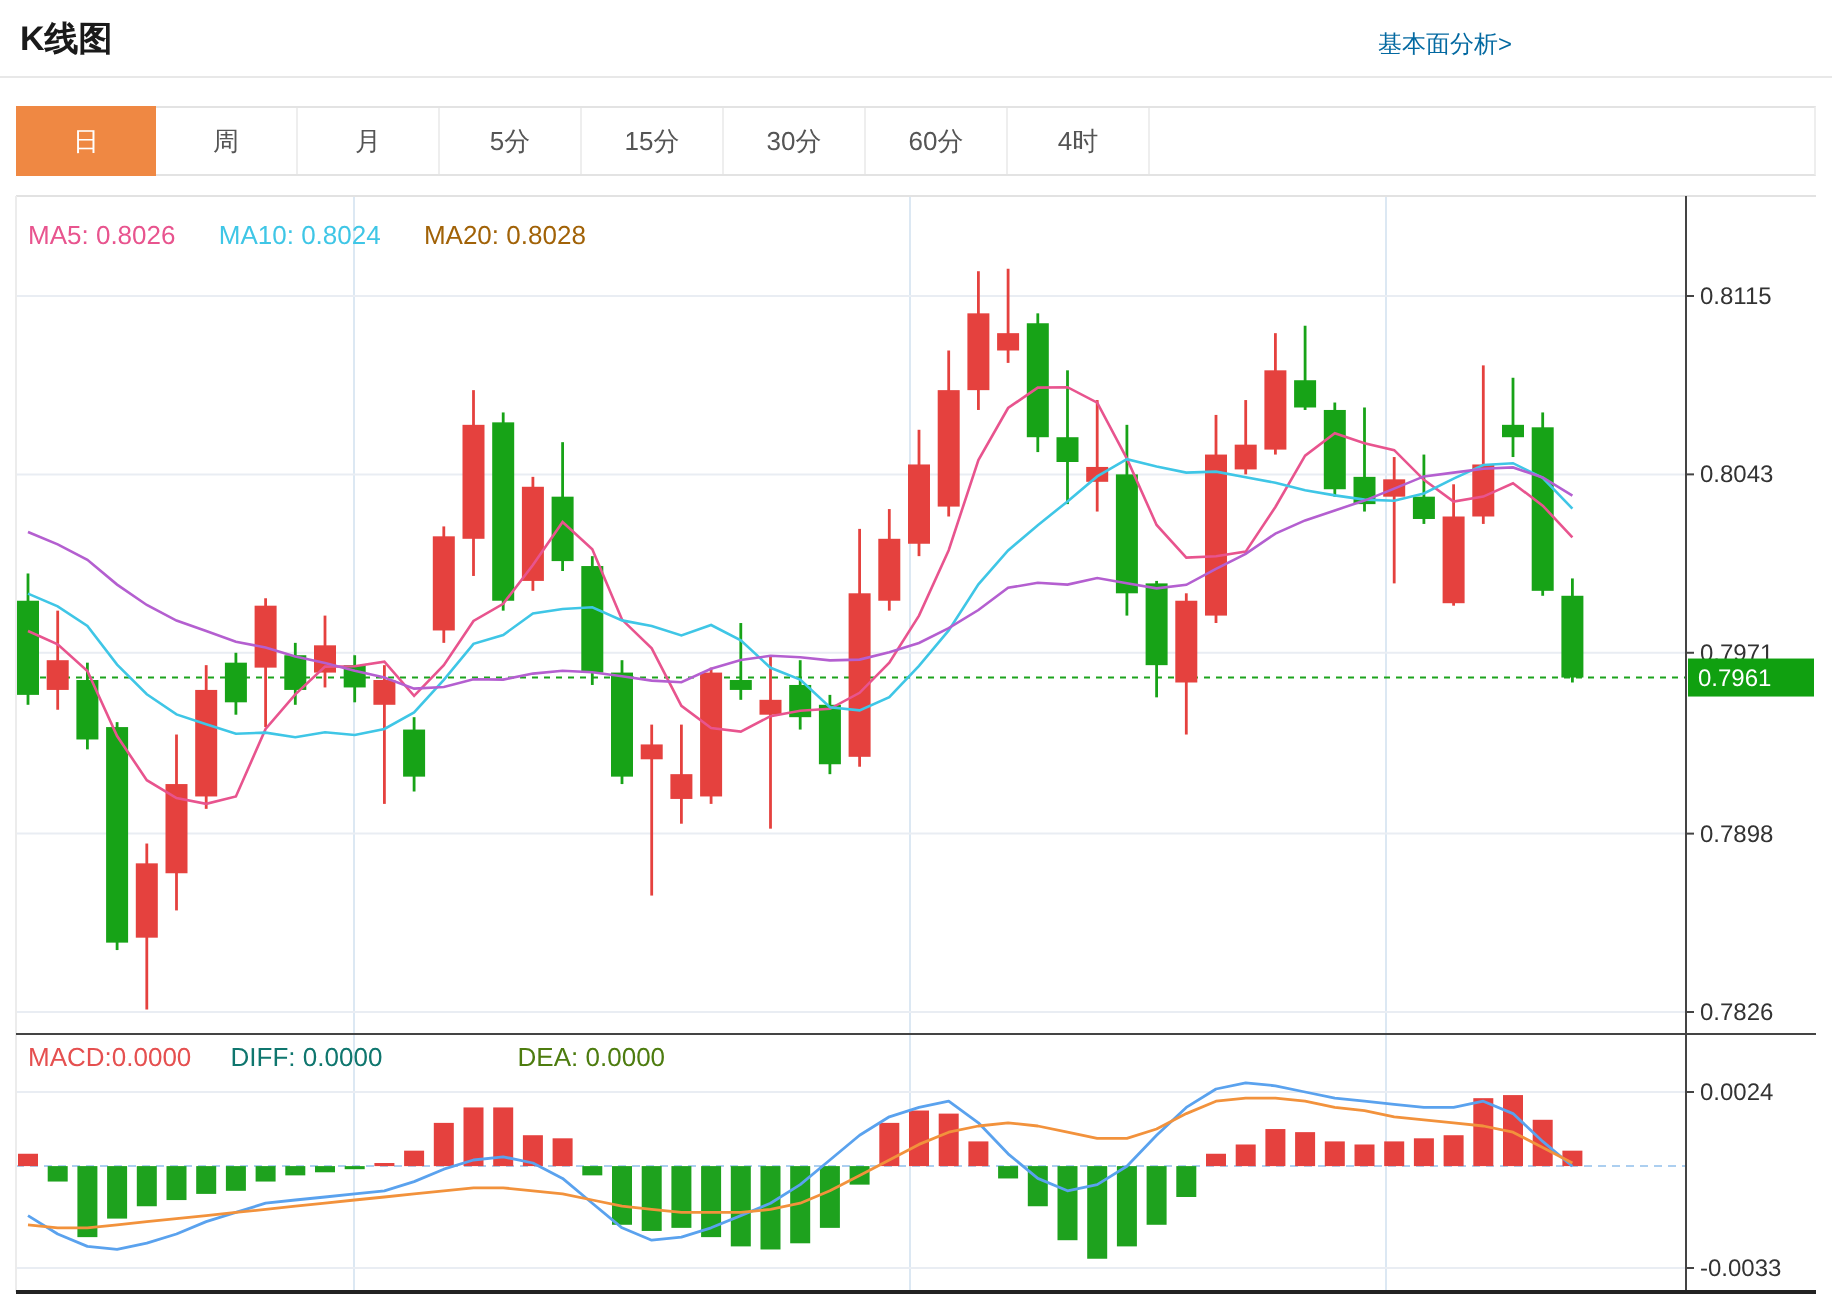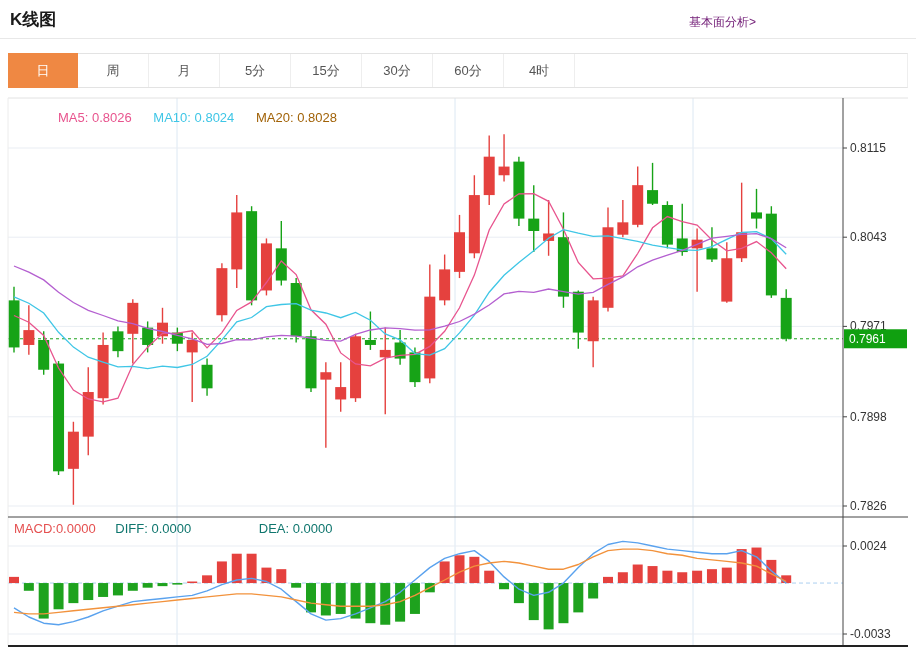--- a/index.html
+++ b/index.html
@@ -1,35 +1,35 @@
 <!DOCTYPE html>
 <html><head>
 <meta charset="utf-8">
 <style>
   html,body{margin:0;padding:0;background:#fff;width:916px;height:648px;overflow:hidden;
     font-family:"Liberation Sans","DejaVu Sans",sans-serif;}
   .app{position:relative;width:764px;height:648px;}
   .title{position:absolute;left:10px;top:8px;font-size:17px;font-weight:bold;color:#1a1a1a;}
-  .fund-link{position:absolute;right:8px;top:14px;font-size:12px;color:#701a75;text-decoration:none;cursor:pointer;}
+  .fund-link{position:absolute;right:8px;top:14px;font-size:12px;color:#0369a1;text-decoration:none;cursor:pointer;}
   .top-divider{position:absolute;left:0;top:38px;width:916px;height:1px;background:#e8e8e8;}
   .tabbar{position:absolute;left:8px;top:53px;width:900px;height:35px;box-sizing:border-box;
     border-top:1px solid #e3e3e3;border-bottom:1px solid #e3e3e3;border-right:1px solid #eee;display:flex;}
   .tab{width:70px;height:33px;line-height:33px;text-align:center;font-size:13px;color:#555;
     border-right:1px solid #eee;cursor:pointer;flex:none;}
   .tab.selected{background:#ef8843;color:#fff;height:35px;line-height:35px;margin-top:-1px;border-right:none;}
   .ohlc-row{position:absolute;left:14px;top:92px;font-size:13px;white-space:nowrap;}
   .ohlc-row .grp{margin-right:14px;}
   .lbl{color:#333;}
   .val-green{color:#21a921;}
   .ma-row{position:absolute;left:14px;top:110px;font-size:13px;white-space:nowrap;}
   .ma-row .grp{margin-right:18px;}
-  .ma5{color:#e8548e;margin-left:44px;} .ma10{color:#3fc6e6;} .ma20{color:#a16207;}
+  .ma5{color:#e8548e;} .ma10{color:#3fc6e6;} .ma20{color:#a16207;}
   .macd-row{position:absolute;left:14px;top:521px;font-size:13px;white-space:nowrap;}
   .macd-row .grp{margin-right:16px;}
-  .macd-lbl{color:#e55050;} .diff-lbl{color:#0f766e;} .dea-lbl{color:#0f766e;padding-left:48px;}
+  .macd-lbl{color:#e55050;} .diff-lbl{color:#0f766e;} .dea-lbl{color:#4d7c0f;padding-left:48px;}
   svg{position:absolute;left:0;top:0;pointer-events:none;}
 </style>
 </head>
 <body>
 
 <div class="app">
   <div class="title">K线图</div>
   <a class="fund-link">基本面分析&gt;</a>
   <div class="top-divider"></div>
 

